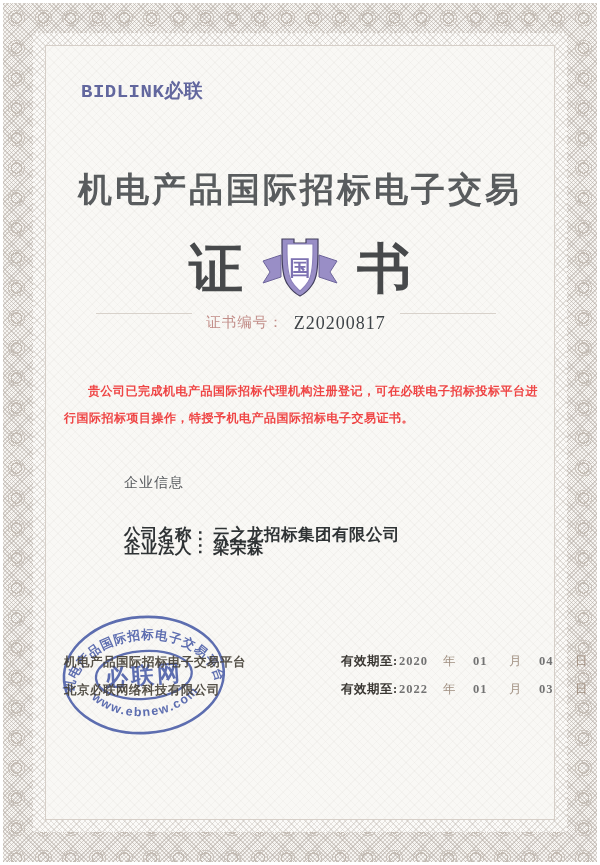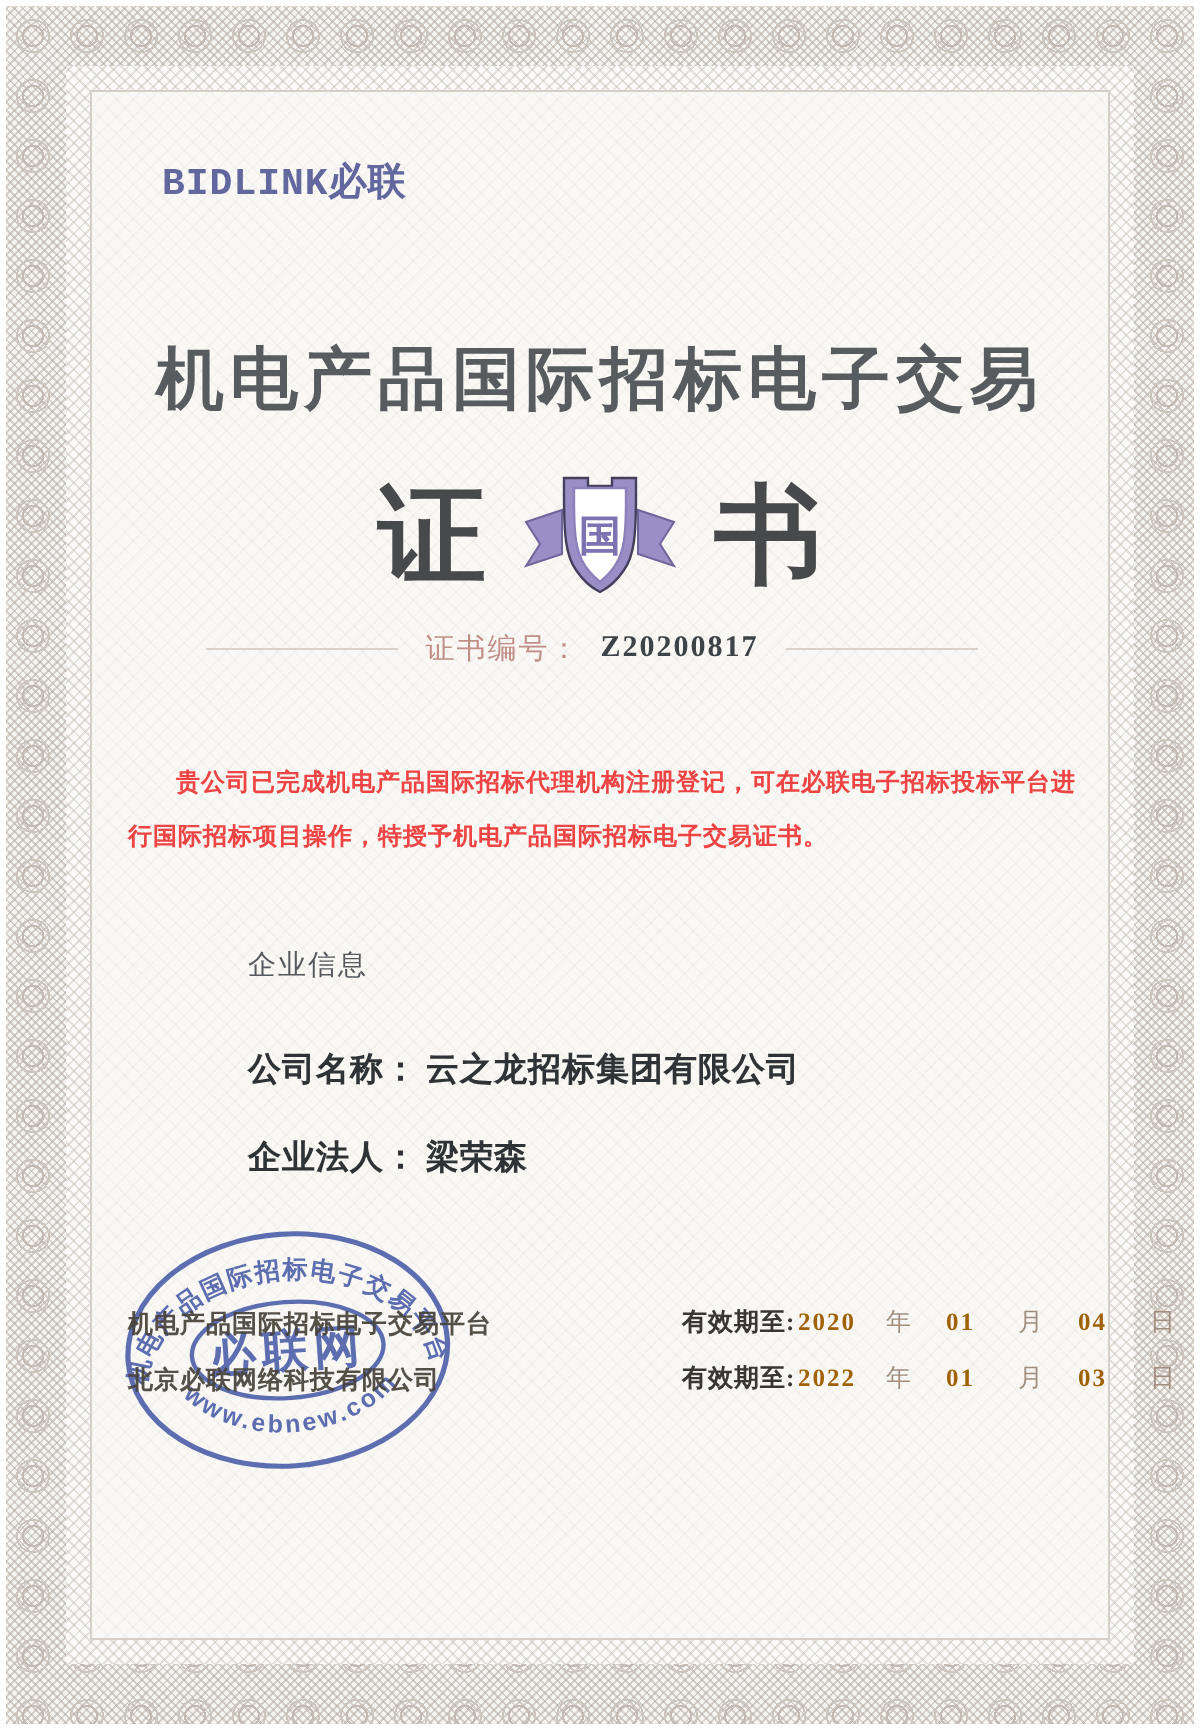--- a/index.html
+++ b/index.html
@@ -47,54 +47,54 @@
     position:absolute;left:0;top:228px;width:600px;height:80px;
     display:flex;align-items:center;justify-content:center;gap:17px;
   }
   .cert-word .cchar{
     font-family:"Liberation Sans","DejaVu Sans",sans-serif;
     font-size:54px;font-weight:700;color:#47494b;line-height:1;
   }
   .badge-svg{width:80px;height:68px;display:block;}
   .certno-row{
     position:absolute;left:0;top:313px;width:592px;height:22px;
-    display:flex;align-items:center;justify-content:center;
+    display:flex;align-items:flex-start;justify-content:center;
   }
   .hline{display:inline-block;width:96px;height:1px;background:#d8d2cb;}
   .certno-label{margin:0 4px 0 14px;font-size:14.5px;color:#c28e89;letter-spacing:1px;}
-  .certno-value{margin:0 14px 0 6px;font-size:15px;font-weight:bold;color:#3e4347;letter-spacing:1px;}
+  .certno-value{margin:0 14px 0 6px;font-size:18px;font-weight:normal;color:#3e4347;letter-spacing:1px;}
   .body-text{
     position:absolute;left:64px;top:378px;width:474px;
     font-size:12px;font-weight:bold;color:#ef4444;
     line-height:2.25;text-indent:2em;letter-spacing:.5px;text-align:justify;
   }
   .section-title{
     position:absolute;left:124px;top:474px;
     font-size:14px;color:#55585c;letter-spacing:1px;
   }
   .field-row{position:absolute;left:124px;font-size:16.5px;font-weight:bold;color:#2f3335;letter-spacing:.5px;}
   .field-row.name{top:524px;}
-  .field-row.legal{top:568px;text-align:right;}
+  .field-row.legal{top:537px;text-align:right;}
   .field-row .f-label{margin-right:4px;}
   
   .stamp-wrap{position:absolute;left:56px;top:611px;width:176px;height:132px;transform:rotate(-4deg);}
   .stamp-svg{width:176px;height:132px;display:block;opacity:.82;}
   .issuer-lines{
     position:absolute;left:64px;top:648px;
     font-size:12.5px;font-weight:bold;color:#474239;
     line-height:28px;letter-spacing:.5px;white-space:nowrap;opacity:.92;
   }
   
   .dates{position:absolute;left:341px;top:653px;}
   .date-row{
     display:grid;grid-template-columns:58px 44px 30px 36px 30px 36px 16px;
     align-items:baseline;height:28px;font-size:12.5px;white-space:nowrap;
   }
   .d-label{font-weight:bold;color:#3a3733;letter-spacing:.5px;}
-  .d-num{font-weight:bold;color:#a16207;letter-spacing:1px;}
+  .d-num{font-weight:bold;color:#737373;letter-spacing:1px;}
   .d-unit{color:#a08f80;}
 </style>
 </head>
 <body>
 
 <div class="page">
 
   <div class="border-band"></div>
   <div class="border-mesh"></div>
   <div class="content-area"></div>

